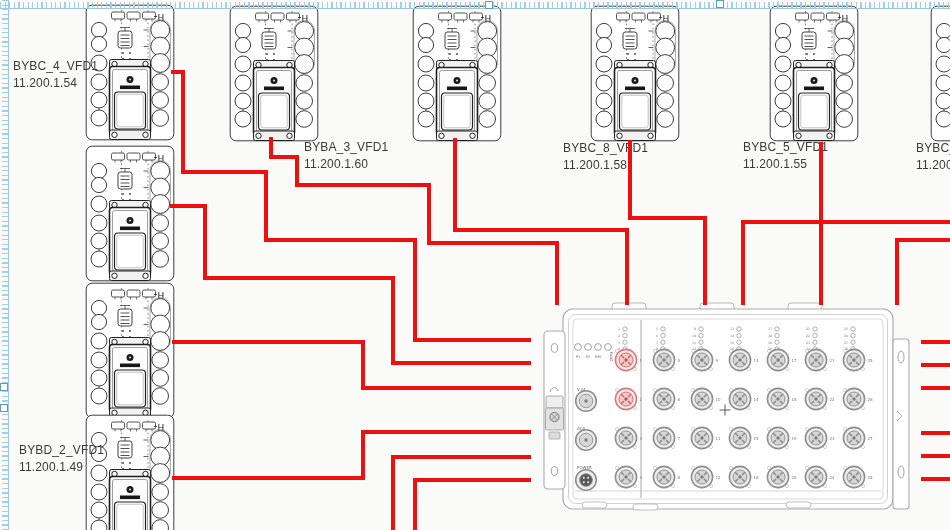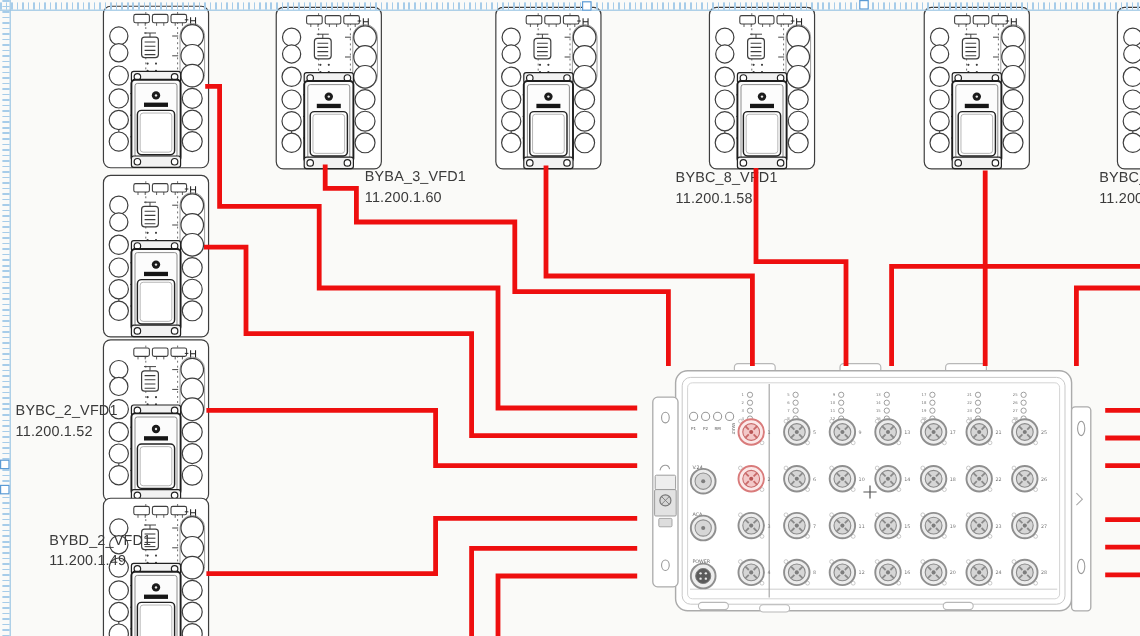--- a/index.html
+++ b/index.html
@@ -568,20 +568,24 @@
 <rect x="27.5" y="65.5" width="35" height="61.5" rx="2" fill="none" stroke="#777777" stroke-width="0.7"></rect>
 <circle cx="45" cy="75.5" r="3.5" fill="#1b1b1b"></circle>
         <circle cx="45" cy="75.5" r="1" fill="#e8e8e8"></circle>
 <rect x="35" y="81.5" width="20" height="3.6" fill="#161616"></rect>
 <rect x="29.5" y="88" width="31" height="37" rx="3.5" fill="#ffffff" stroke="#222222" stroke-width="1.2"></rect>
 <rect x="31.8" y="90.2" width="26.4" height="32.6" rx="2.5" fill="none" stroke="#999999" stroke-width="0.6"></rect>
 <rect x="24.5" y="126" width="41" height="9.5" rx="2" fill="#f2f2f2" stroke="#222222" stroke-width="1"></rect>
 <circle cx="29.5" cy="130.8" r="2.7" fill="#ffffff" stroke="#222222" stroke-width="1"></circle>
 <circle cx="60.5" cy="130.8" r="2.7" fill="#ffffff" stroke="#222222" stroke-width="1"></circle>
       </svg></div>
+    <div class="dev-label" style="left: 13px; top: 58px;">
+      <span class="ln">BYBC_4_VFD1</span>
+      <span class="ln">11.200.1.54</span>
+    </div>
     <div class="device" style="left: 85px; top: 145px;"><svg width="90" height="137" viewBox="0 0 90 137">
 <rect x="1.2" y="1.2" width="87.6" height="134.6" rx="6" fill="#ffffff" stroke="#3e3e3e" stroke-width="1"></rect>
 <g fill="#ffffff" stroke="#3e3e3e" stroke-width="1">
  <circle cx="14" cy="26" r="7.6"></circle>
           <circle cx="14" cy="40" r="7.6"></circle>
  <circle cx="14" cy="59" r="8"></circle>
           <circle cx="14" cy="78" r="8"></circle>
  <line x1="14" y1="90" x2="14" y2="112" stroke-width="0.9"></line>
  <circle cx="14" cy="96" r="8"></circle>
           <circle cx="14" cy="114" r="8"></circle>
@@ -728,24 +732,20 @@
 <rect x="27.5" y="65.5" width="35" height="61.5" rx="2" fill="none" stroke="#777777" stroke-width="0.7"></rect>
 <circle cx="45" cy="75.5" r="3.5" fill="#1b1b1b"></circle>
         <circle cx="45" cy="75.5" r="1" fill="#e8e8e8"></circle>
 <rect x="35" y="81.5" width="20" height="3.6" fill="#161616"></rect>
 <rect x="29.5" y="88" width="31" height="37" rx="3.5" fill="#ffffff" stroke="#222222" stroke-width="1.2"></rect>
 <rect x="31.8" y="90.2" width="26.4" height="32.6" rx="2.5" fill="none" stroke="#999999" stroke-width="0.6"></rect>
 <rect x="24.5" y="126" width="41" height="9.5" rx="2" fill="#f2f2f2" stroke="#222222" stroke-width="1"></rect>
 <circle cx="29.5" cy="130.8" r="2.7" fill="#ffffff" stroke="#222222" stroke-width="1"></circle>
 <circle cx="60.5" cy="130.8" r="2.7" fill="#ffffff" stroke="#222222" stroke-width="1"></circle>
       </svg></div>
-    <div class="dev-label" style="left: 13px; top: 334px;">
-      <span class="ln">BYBC_2_VFD1</span>
-      <span class="ln">11.200.1.52</span>
-    </div>
     <div class="device" style="left: 85px; top: 414px;"><svg width="90" height="137" viewBox="0 0 90 137">
 <rect x="1.2" y="1.2" width="87.6" height="134.6" rx="6" fill="#ffffff" stroke="#3e3e3e" stroke-width="1"></rect>
 <g fill="#ffffff" stroke="#3e3e3e" stroke-width="1">
  <circle cx="14" cy="26" r="7.6"></circle>
           <circle cx="14" cy="40" r="7.6"></circle>
  <circle cx="14" cy="59" r="8"></circle>
           <circle cx="14" cy="78" r="8"></circle>
  <line x1="14" y1="90" x2="14" y2="112" stroke-width="0.9"></line>
  <circle cx="14" cy="96" r="8"></circle>
           <circle cx="14" cy="114" r="8"></circle>
@@ -812,21 +812,21 @@
 <rect x="27.5" y="65.5" width="35" height="61.5" rx="2" fill="none" stroke="#777777" stroke-width="0.7"></rect>
 <circle cx="45" cy="75.5" r="3.5" fill="#1b1b1b"></circle>
         <circle cx="45" cy="75.5" r="1" fill="#e8e8e8"></circle>
 <rect x="35" y="81.5" width="20" height="3.6" fill="#161616"></rect>
 <rect x="29.5" y="88" width="31" height="37" rx="3.5" fill="#ffffff" stroke="#222222" stroke-width="1.2"></rect>
 <rect x="31.8" y="90.2" width="26.4" height="32.6" rx="2.5" fill="none" stroke="#999999" stroke-width="0.6"></rect>
 <rect x="24.5" y="126" width="41" height="9.5" rx="2" fill="#f2f2f2" stroke="#222222" stroke-width="1"></rect>
 <circle cx="29.5" cy="130.8" r="2.7" fill="#ffffff" stroke="#222222" stroke-width="1"></circle>
 <circle cx="60.5" cy="130.8" r="2.7" fill="#ffffff" stroke="#222222" stroke-width="1"></circle>
       </svg></div>
-    <div class="dev-label" style="left: 19px; top: 442px; margin-left: 22px;">
+    <div class="dev-label" style="left: 19px; top: 442px;">
       <span class="ln">BYBD_2_VFD1</span>
       <span class="ln">11.200.1.49</span>
     </div>
     <div class="device" style="left: 229px; top: 5px;"><svg width="90" height="137" viewBox="0 0 90 137">
 <rect x="1.2" y="1.2" width="87.6" height="134.6" rx="6" fill="#ffffff" stroke="#3e3e3e" stroke-width="1"></rect>
 <g fill="#ffffff" stroke="#3e3e3e" stroke-width="1">
  <circle cx="14" cy="26" r="7.6"></circle>
           <circle cx="14" cy="40" r="7.6"></circle>
  <circle cx="14" cy="59" r="8"></circle>
           <circle cx="14" cy="78" r="8"></circle>
@@ -1144,20 +1144,24 @@
 <rect x="27.5" y="65.5" width="35" height="61.5" rx="2" fill="none" stroke="#777777" stroke-width="0.7"></rect>
 <circle cx="45" cy="75.5" r="3.5" fill="#1b1b1b"></circle>
         <circle cx="45" cy="75.5" r="1" fill="#e8e8e8"></circle>
 <rect x="35" y="81.5" width="20" height="3.6" fill="#161616"></rect>
 <rect x="29.5" y="88" width="31" height="37" rx="3.5" fill="#ffffff" stroke="#222222" stroke-width="1.2"></rect>
 <rect x="31.8" y="90.2" width="26.4" height="32.6" rx="2.5" fill="none" stroke="#999999" stroke-width="0.6"></rect>
 <rect x="24.5" y="126" width="41" height="9.5" rx="2" fill="#f2f2f2" stroke="#222222" stroke-width="1"></rect>
 <circle cx="29.5" cy="130.8" r="2.7" fill="#ffffff" stroke="#222222" stroke-width="1"></circle>
 <circle cx="60.5" cy="130.8" r="2.7" fill="#ffffff" stroke="#222222" stroke-width="1"></circle>
       </svg></div>
+    <div class="dev-label" style="left: 743px; top: 139px;">
+      <span class="ln">BYBC_5_VFD1</span>
+      <span class="ln">11.200.1.55</span>
+    </div>
     <div class="device" style="left: 930px; top: 5px;"><svg width="90" height="137" viewBox="0 0 90 137">
 <rect x="1.2" y="1.2" width="87.6" height="134.6" rx="6" fill="#ffffff" stroke="#3e3e3e" stroke-width="1"></rect>
 <g fill="#ffffff" stroke="#3e3e3e" stroke-width="1">
  <circle cx="14" cy="26" r="7.6"></circle>
           <circle cx="14" cy="40" r="7.6"></circle>
  <circle cx="14" cy="59" r="8"></circle>
           <circle cx="14" cy="78" r="8"></circle>
  <line x1="14" y1="90" x2="14" y2="112" stroke-width="0.9"></line>
  <circle cx="14" cy="96" r="8"></circle>
           <circle cx="14" cy="114" r="8"></circle>

